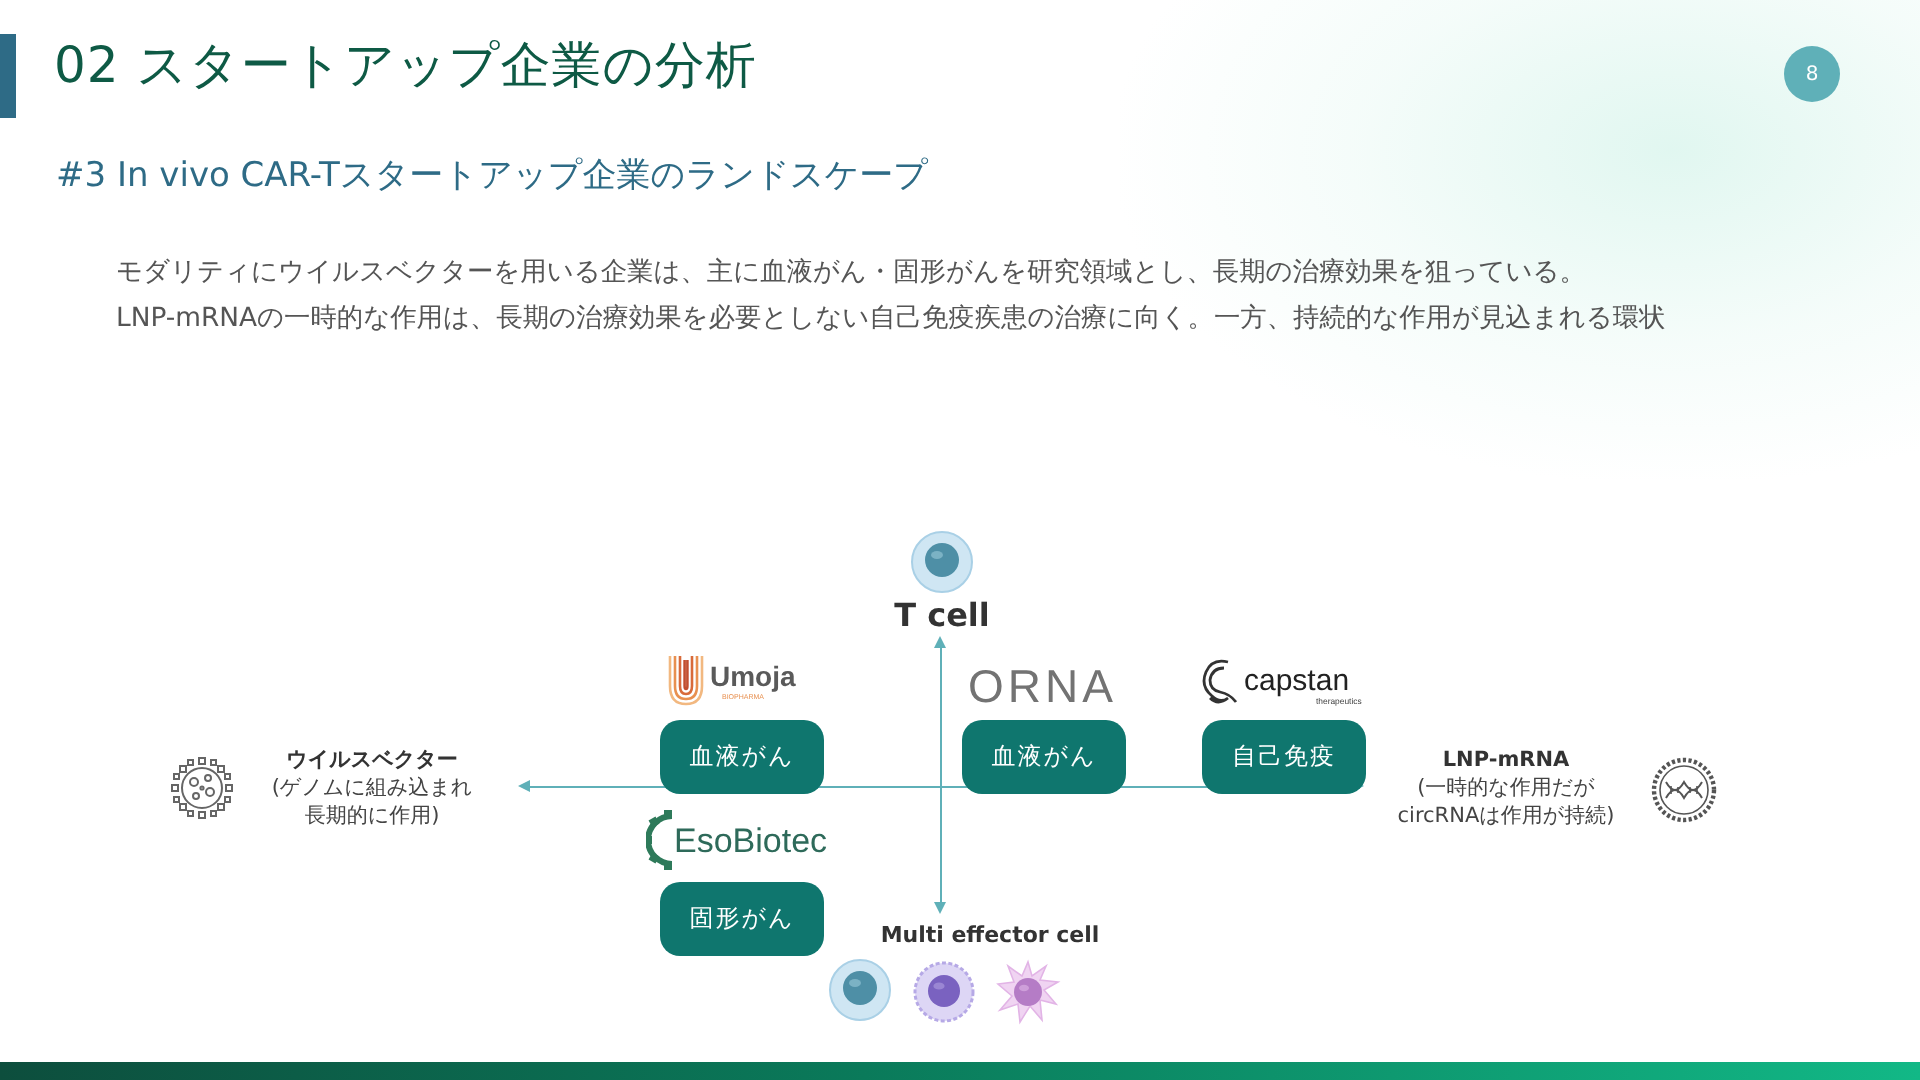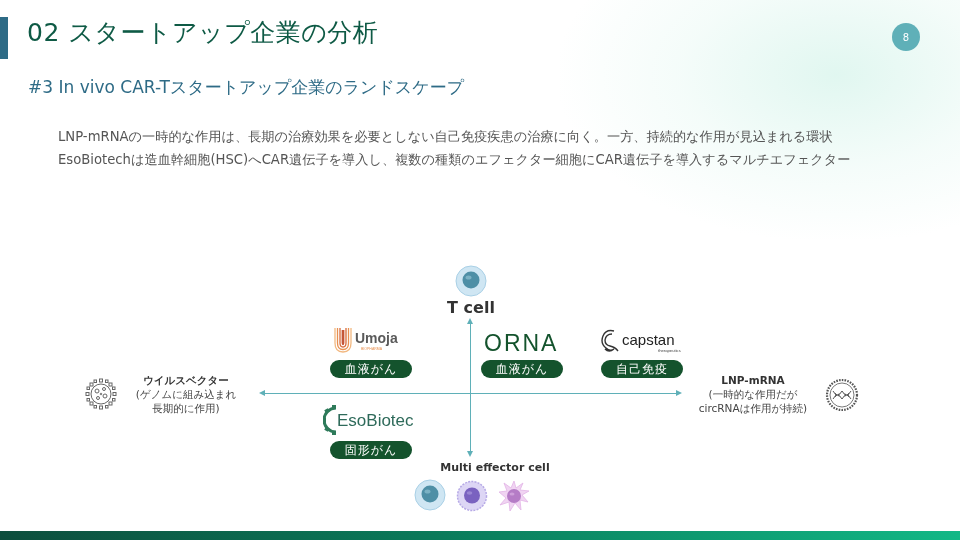--- a/index.html
+++ b/index.html
@@ -23,50 +23,50 @@
   .arrow-up{left:467px;top:318px;border-left:3.5px solid transparent;border-right:3.5px solid transparent;border-bottom:6px solid #5fb0b8;}
   .arrow-down{left:467px;top:451px;border-left:3.5px solid transparent;border-right:3.5px solid transparent;border-top:6px solid #5fb0b8;}
 
   .axis-label{position:absolute;font-size:10.5px;color:#444;text-align:center;line-height:14px;}
   .axis-label b{color:#333;font-weight:bold;}
   .tcell-label{left:440px;top:301px;width:62px;font-weight:bold;font-size:16px;color:#333;}
   .multi-label{left:424px;top:461px;width:142px;font-weight:bold;font-size:11px;color:#333;}
   .virus-label{left:116px;top:373px;width:140px;}
   .lnp-label{left:686px;top:373px;width:134px;}
 
-  .pill{position:absolute;height:18px;border-radius:10px;background:#14532d;color:#fff;font-size:12px;
+  .pill{position:absolute;height:37px;border-radius:10px;background:#0f766e;color:#fff;font-size:12px;
         display:flex;align-items:center;justify-content:center;letter-spacing:1px;}
   .pill-umoja{left:330px;top:360px;width:82px;}
   .pill-orna{left:481px;top:360px;width:82px;}
   .pill-capstan{left:601px;top:360px;width:82px;}
   .pill-eso{left:330px;top:441px;width:82px;}
 
   .logo{position:absolute;}
   .logo-umoja{left:333px;top:325px;width:80px;height:30px;}
-  .logo-orna{left:484px;top:330px;font-size:23px;color:#14532d;letter-spacing:2px;font-family:"Liberation Sans",sans-serif;}
+  .logo-orna{left:484px;top:330px;font-size:23px;color:#737373;letter-spacing:2px;font-family:"Liberation Sans",sans-serif;}
   .logo-capstan{left:600px;top:327px;width:86px;height:30px;}
   .logo-eso{left:323px;top:405px;width:96px;height:30px;}
 
   .icon{position:absolute;}
   .bottom-bar{position:absolute;left:0;top:531px;width:960px;height:9px;
        background:linear-gradient(90deg,#0d4e3d 0%,#0a7a5a 45%,#12b886 100%);}
 </style>
 </head>
 <body>
 
 <div class="glow"></div>
 
 <div class="title-bar"></div>
 <div class="title">02 スタートアップ企業の分析</div>
 <div class="page-badge">8</div>
 <div class="subtitle">#3 In vivo CAR-Tスタートアップ企業のランドスケープ</div>
 
 <div class="body-text">
+  <p>モダリティにウイルスベクターを用いる企業は、主に血液がん・固形がんを研究領域とし、長期の治療効果を狙っている。</p>
   <p>LNP-mRNAの一時的な作用は、長期の治療効果を必要としない自己免疫疾患の治療に向く。一方、持続的な作用が見込まれる環状</p>
-  <p>EsoBiotechは造血幹細胞(HSC)へCAR遺伝子を導入し、複数の種類のエフェクター細胞にCAR遺伝子を導入するマルチエフェクター</p>
 </div>
 
 <div class="axis-h"></div>
 <div class="axis-v"></div>
 <div class="arrow arrow-left"></div>
 <div class="arrow arrow-right"></div>
 <div class="arrow arrow-up"></div>
 <div class="arrow arrow-down"></div>
 
 <svg class="icon" style="left:455px;top:265px;" width="32" height="32" viewBox="0 0 32 32">

